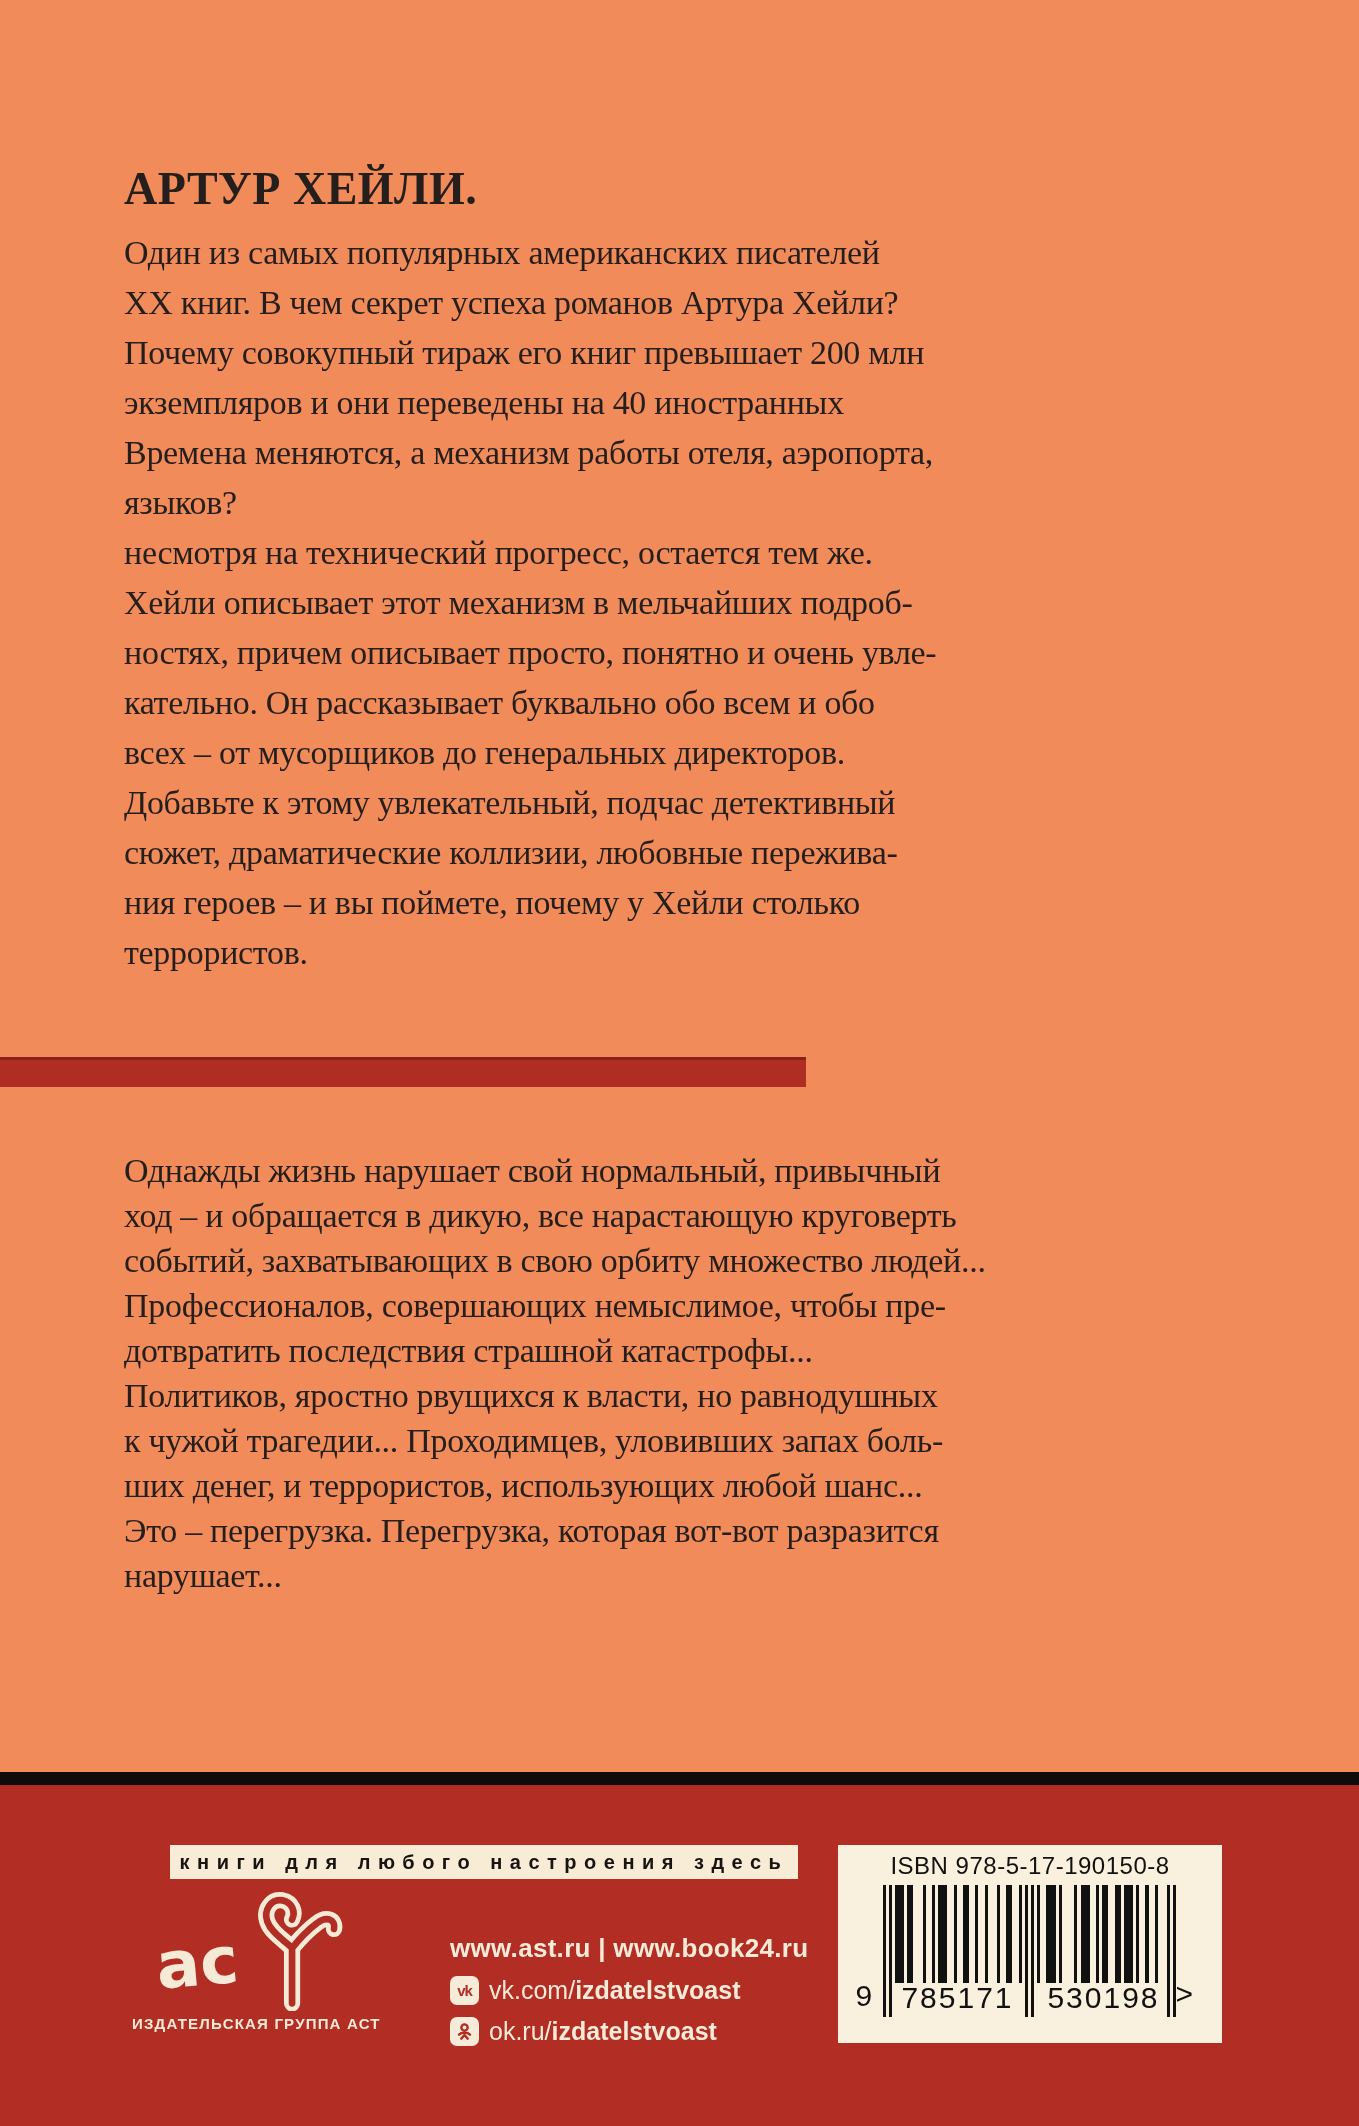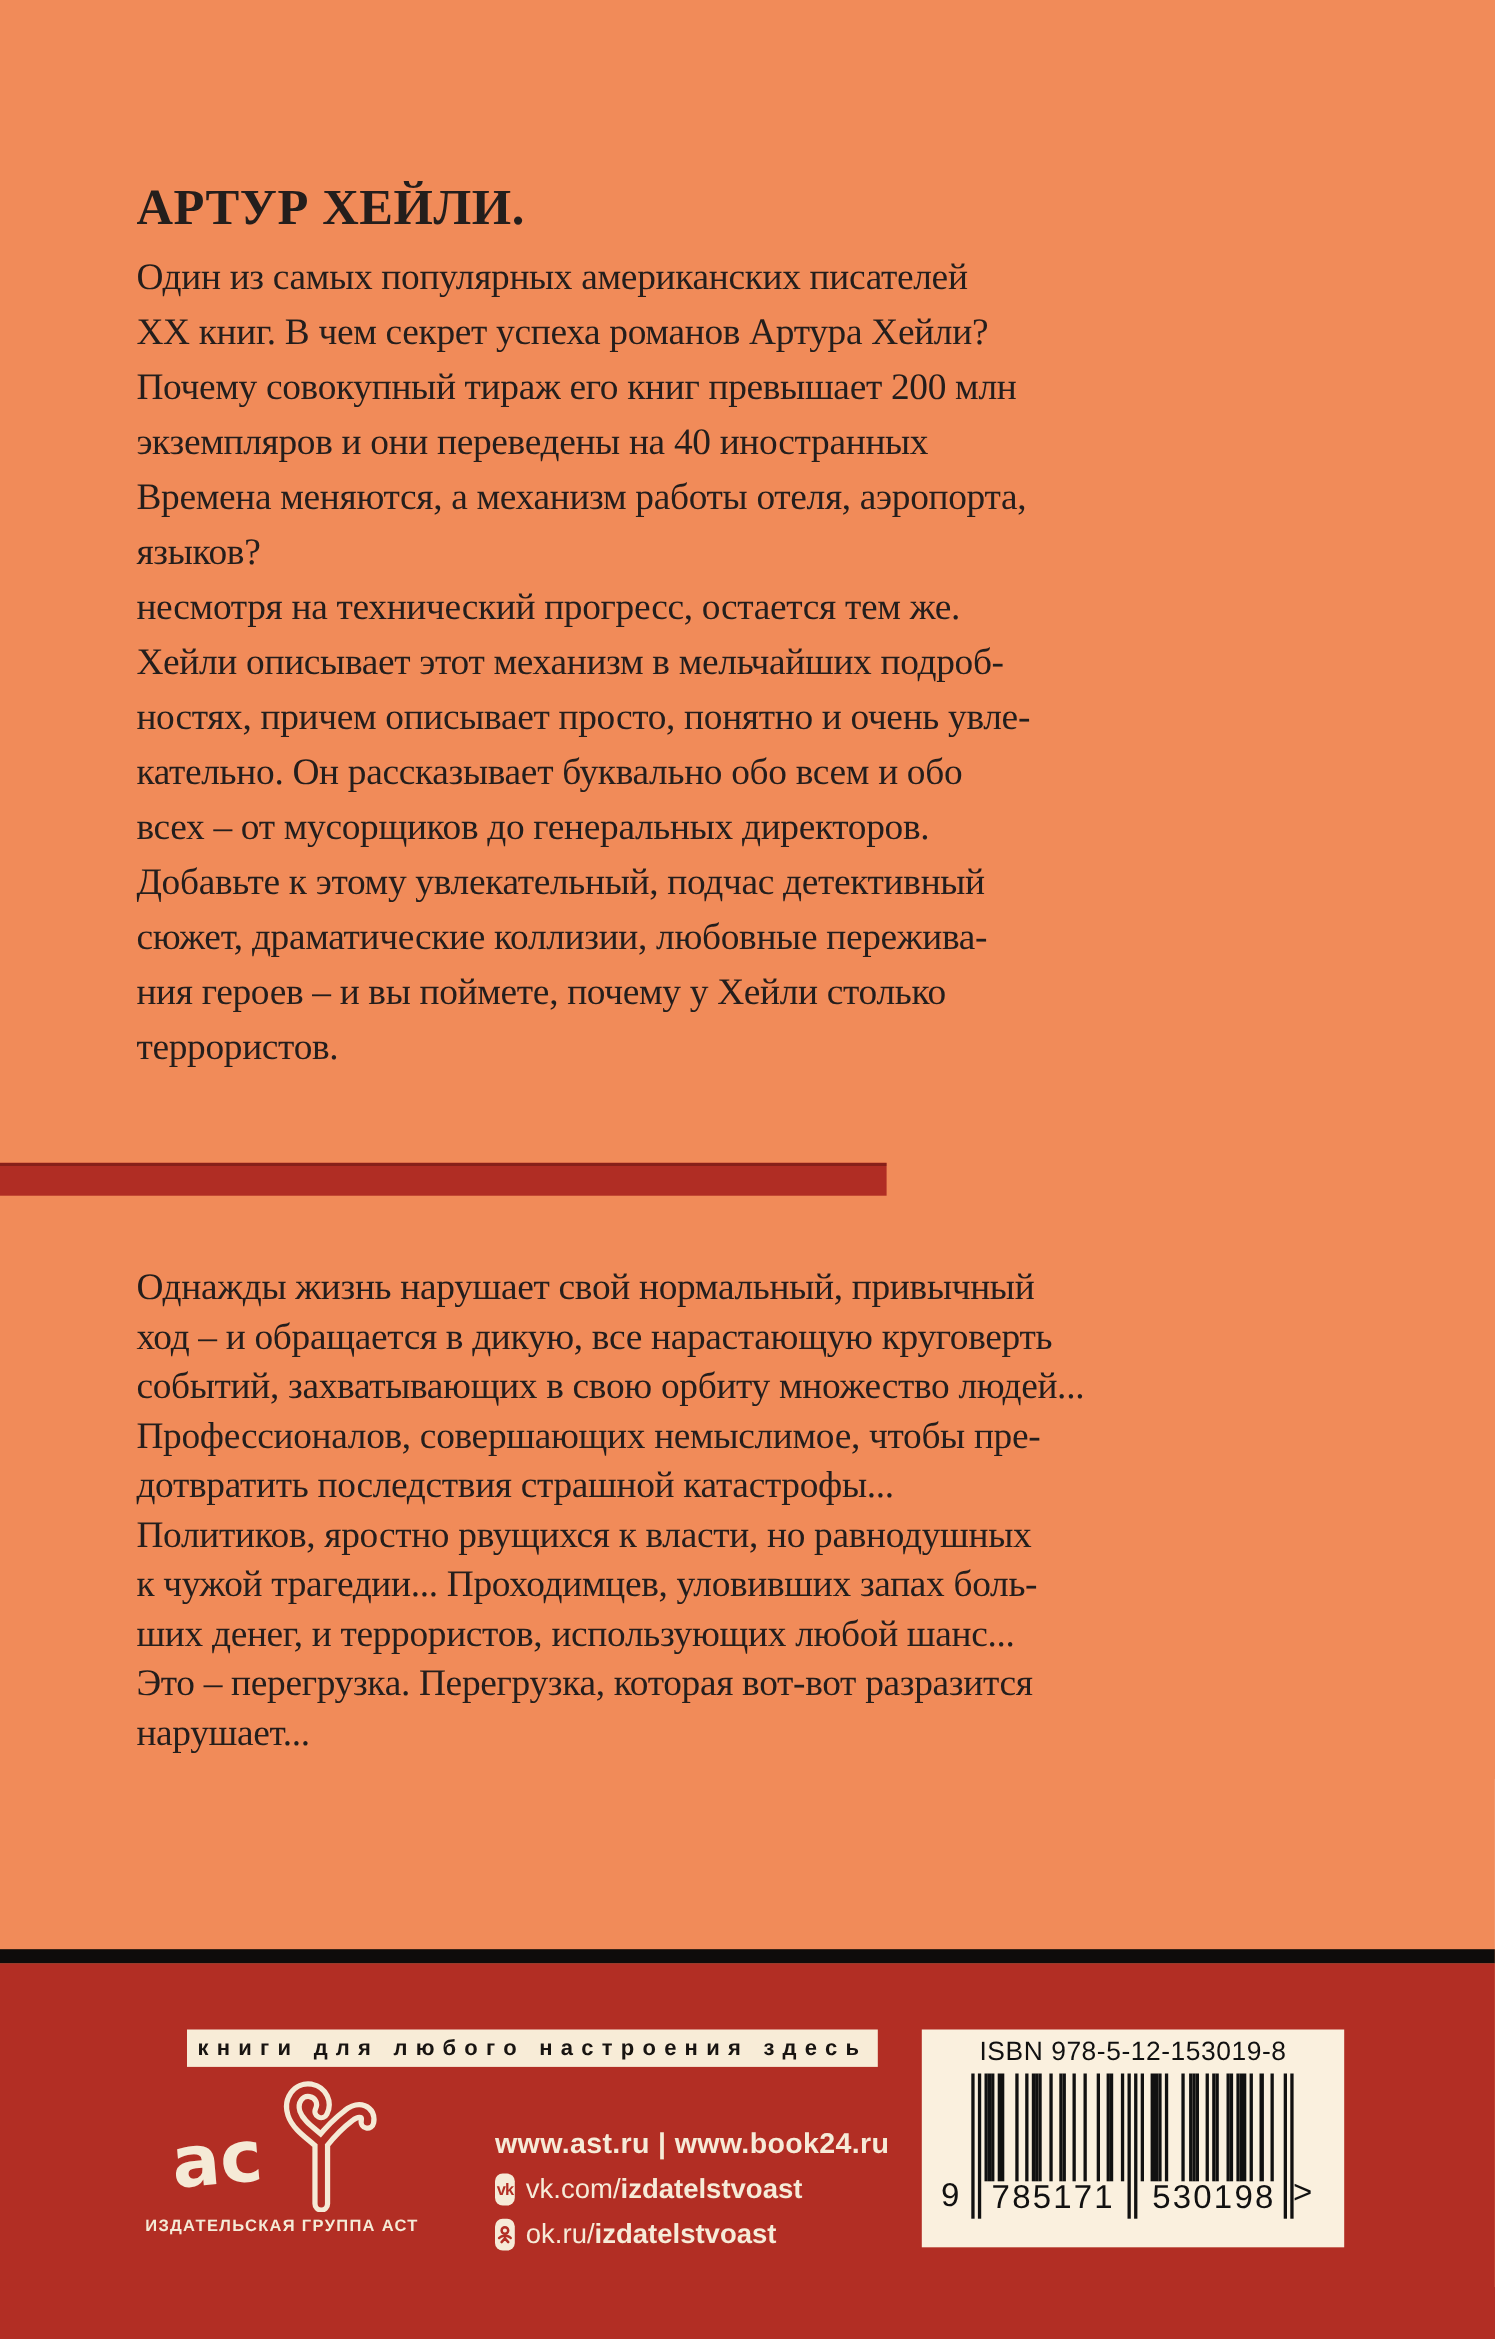--- a/index.html
+++ b/index.html
@@ -45,21 +45,21 @@
   .logo-caption{
     margin-top:4px;color:#F5EAD6;font-size:15px;font-weight:bold;
     letter-spacing:1.2px;white-space:nowrap;
   }
   
   .links{position:absolute;left:450px;top:148px;color:#F6EBD8;}
   .sites-line{font-size:26px;font-weight:bold;letter-spacing:.3px;white-space:nowrap;}
   .social-row{display:flex;align-items:center;margin-top:12px;white-space:nowrap;}
   .social-row:first-of-type{margin-top:18px;}
   .soc-icon{
-    width:18px;height:29px;border-radius:7px;background:#F6EBD8;
+    width:29px;height:29px;border-radius:7px;background:#F6EBD8;
     display:inline-flex;align-items:center;justify-content:center;
     margin-right:10px;flex:0 0 auto;
   }
   .vk-glyph{color:#B22E24;font-size:15px;font-weight:bold;letter-spacing:-1px;}
   .soc-text{font-size:25px;}
   .soc-text b{font-weight:bold;}
   
   .barcode-panel{
     position:absolute;left:838px;top:60px;width:384px;height:198px;
     background:#FAF0DE;color:#111;
@@ -155,21 +155,21 @@
           <svg width="19" height="19" viewBox="0 0 24 24">
             <circle cx="12" cy="7" r="4" fill="none" stroke="#B22E24" stroke-width="3"></circle>
             <path d="M5 16 C8 12.5 16 12.5 19 16 M8 21 L12 16.5 L16 21" fill="none" stroke="#B22E24" stroke-width="3" stroke-linecap="round"></path>
           </svg>
         </span>
         <span class="soc-text"><span>ok.ru/</span><b>izdatelstvoast</b></span>
       </div>
     </div>
 
     <div class="barcode-panel">
-      <div class="isbn">ISBN 978-5-12-153019-8</div>
+      <div class="isbn">ISBN 978-5-17-190150-8</div>
       <div class="bars">
         <span class="bc-digit bc-left">9</span>
         <span class="bc-digit bc-g1">785171</span>
         <span class="bc-digit bc-g2">530198</span>
         <span class="bc-digit bc-suffix">&gt;</span>
       <span class="module bar guard"></span>
           <span class="module"></span>
           <span class="module bar guard"></span>
           <span class="module"></span>
           <span class="module bar"></span>

